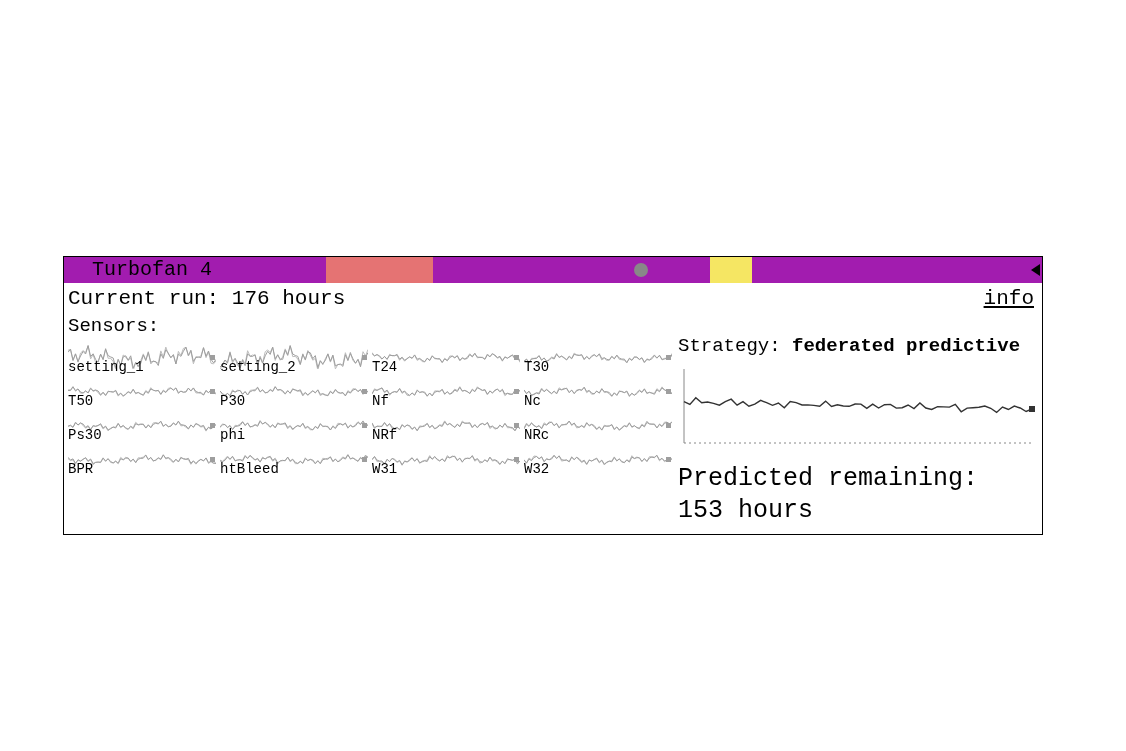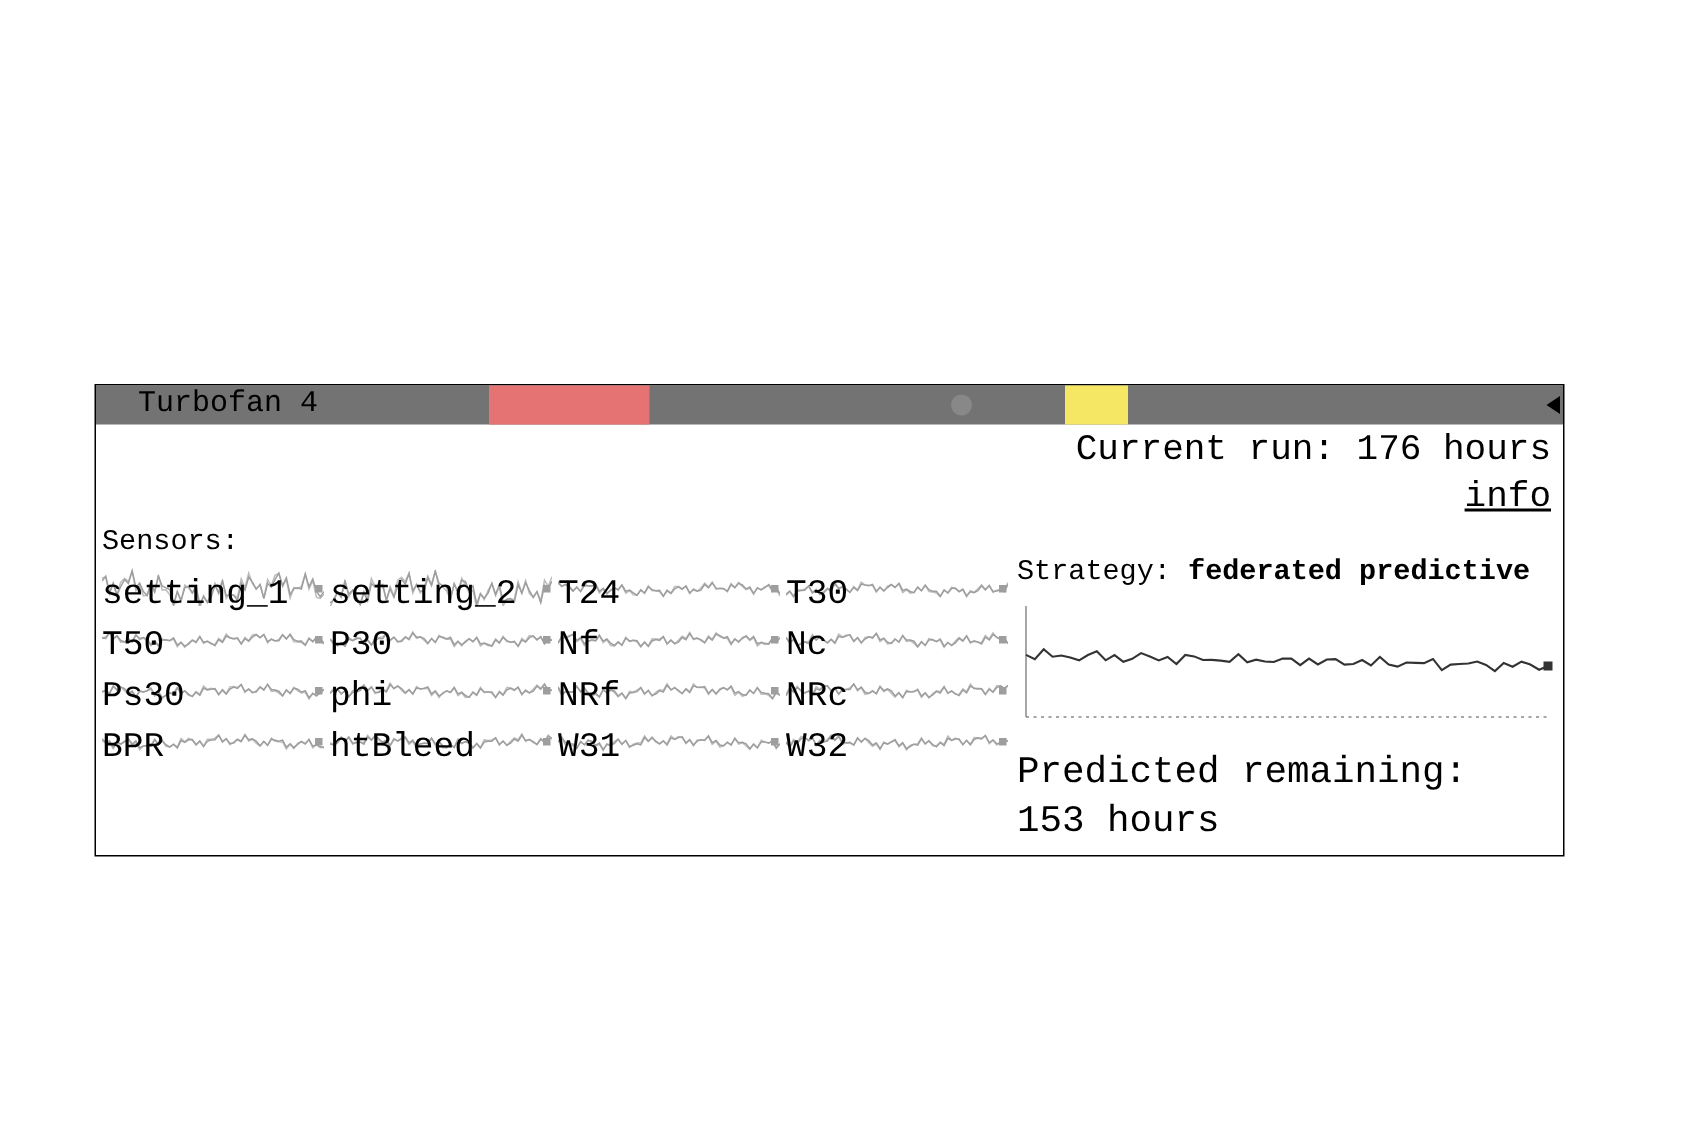--- a/index.html
+++ b/index.html
@@ -18,21 +18,21 @@
     width: 980px;
     border: 1.5px solid #000;
     box-sizing: border-box;
     font-size: 20px;
     line-height: 1.3;
   }
   .titlebar {
     display: flex;
     align-items: center;
     height: 26px;
-    background: #737373;
+    background: #a21caf;
     position: relative;
     padding-left: 24px;
   }
   .titlebar-title {
     padding-left: 4px;
     font-size: 20px;
     white-space: nowrap;
   }
   .tl-red {
     position: absolute;
@@ -67,22 +67,21 @@
     height: 0;
     border-top: 6px solid transparent;
     border-bottom: 6px solid transparent;
     border-right: 9px solid #000;
   }
   .subhead {
     display: flex;
     justify-content: space-between;
     align-items: flex-end;
     padding: 2px 8px 2px 4px;
-    font-size: 24px;
-    flex-direction: column;
+    font-size: 21px;
   }
   .info-link {
     text-decoration: underline;
     cursor: pointer;
     margin-left: 20px;
   }
   .body {
     display: flex;
     padding: 0 4px 6px 4px;
   }
@@ -103,22 +102,22 @@
     grid-template-columns: repeat(4, 148px);
     gap: 6px 4px;
   }
   .sensor-cell {
     position: relative;
     height: 28px;
   }
   .sensor-label {
     position: absolute;
     left: 0;
-    top: 6px;
-    font-size: 23px;
+    top: 17px;
+    font-size: 14px;
     z-index: 2;
   }
   .sensor-spark {
     position: absolute;
     left: 0;
     top: 0;
     width: 100%;
     height: 100%;
     z-index: 1;
   }

